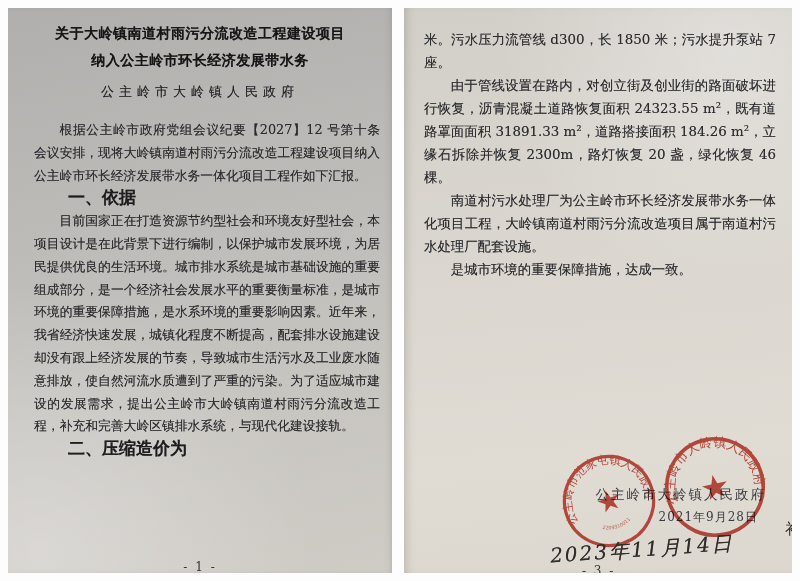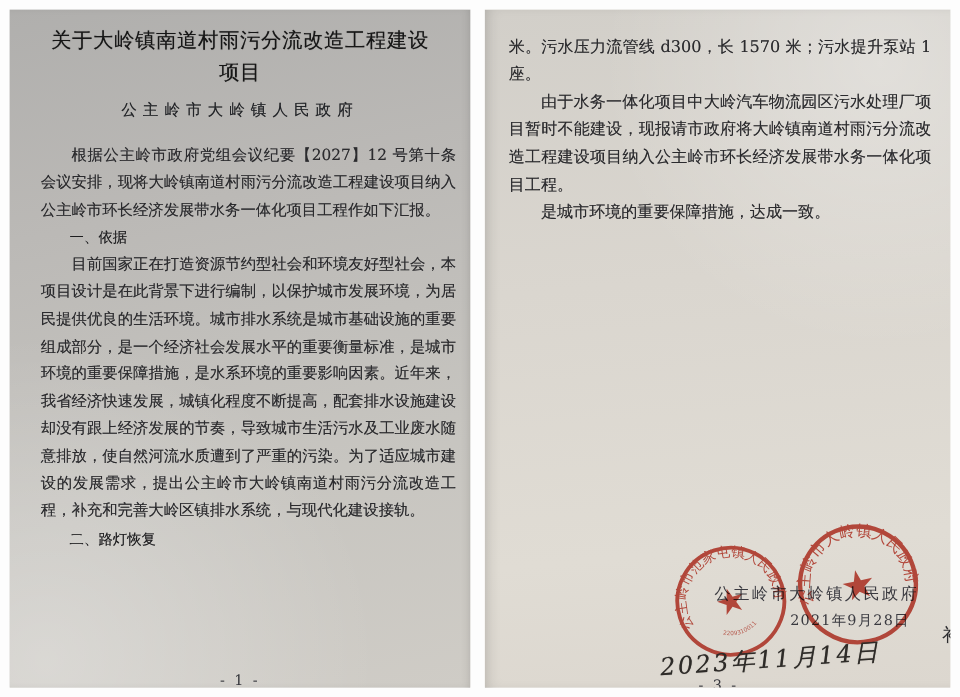--- a/index.html
+++ b/index.html
@@ -10,31 +10,31 @@
     background:
       radial-gradient(120% 80% at 8% 96%, rgba(255,255,255,.28), rgba(255,255,255,0) 60%),
       linear-gradient(168deg,#b0afad 0%,#bbb9b6 30%,#c7c5c0 68%,#cfccc6 100%);
     box-shadow: inset -4px 0 10px -6px rgba(0,0,0,.25);}
   .page-right{left:404px;width:388px;
     background:
       radial-gradient(100% 70% at 85% 8%, rgba(255,255,255,.30), rgba(255,255,255,0) 60%),
       linear-gradient(175deg,#d2cfc9 0%,#dad6cf 40%,#e0dcd4 78%,#dcd7cf 100%);
     box-shadow: inset 7px 0 12px -7px rgba(0,0,0,.22);}
   .title{margin-top:12px;padding:0 30px;text-align:center;
-         font-family:"Liberation Sans","DejaVu Sans",sans-serif;font-weight:400;
-         font-size:17px;line-height:27px;letter-spacing:.5px;color:#161616;
+         font-family:"Liberation Sans","DejaVu Sans",sans-serif;font-weight:700;
+         font-size:14px;line-height:27px;letter-spacing:.5px;color:#161616;
          text-shadow:0 0 .6px rgba(20,20,20,.55);}
   .author{margin-top:9px;text-align:center;font-size:13px;letter-spacing:5px;color:#222428;
           text-shadow:0 0 .5px rgba(30,30,30,.5);}
   .body1{margin:18px 12px 0 26px;font-size:12.8px;line-height:22.8px;text-align:justify;
          text-shadow:0 0 .5px rgba(40,40,44,.55);}
   .body1 p,.body2 p{margin:0;}
   .indent{text-indent:2em;}
-  .h{font-family:"Liberation Sans","DejaVu Sans",sans-serif;font-weight:400;
-     font-size:12px;text-indent:2em;color:#1d1d1f;}
+  .h{font-family:"Liberation Sans","DejaVu Sans",sans-serif;font-weight:700;
+     font-size:17px;text-indent:2em;color:#1d1d1f;}
   .body2{margin:20px 16px 0 20px;font-size:13.4px;line-height:23px;text-align:justify;
          text-shadow:0 0 .5px rgba(40,40,44,.5);}
   .pagenum{position:absolute;font-size:12px;letter-spacing:2px;color:#33343a;}
   .pn1{left:0;right:0;top:552px;text-align:center;}
   .pn3{left:178px;top:556px;}
   .sig-org{position:absolute;right:26px;top:478px;font-size:13.5px;letter-spacing:2px;color:#3a3a40;}
   .sig-date{position:absolute;right:34px;top:501px;font-size:12px;letter-spacing:1px;color:#3a3a40;}
   .stamp{position:absolute;mix-blend-mode:multiply;opacity:.88;}
   .stamp-a{left:156px;top:444px;width:98px;height:98px;transform:rotate(-18deg);}
   .stamp-b{left:258px;top:426px;width:106px;height:106px;transform:rotate(-12deg);}
@@ -45,35 +45,37 @@
   .edge-frag{position:absolute;right:-8px;top:512px;font-size:15px;color:#2b2b2e;}
 </style>
 </head>
 <body>
 
 <div class="photo">
 
   <div class="page page-left">
     <div class="title">
       <div>关于大岭镇南道村雨污分流改造工程建设项目</div>
+      <div>纳入公主岭市环长经济发展带水务</div>
     </div>
     <div class="author">公主岭市大岭镇人民政府</div>
     <div class="body1">
       <p class="indent">根据公主岭市政府党组会议纪要【2027】12 号第十条会议安排，现将大岭镇南道村雨污分流改造工程建设项目纳入公主岭市环长经济发展带水务一体化项目工程作如下汇报。</p>
       <p class="h">一、依据</p>
       <p class="indent">目前国家正在打造资源节约型社会和环境友好型社会，本项目设计是在此背景下进行编制，以保护城市发展环境，为居民提供优良的生活环境。城市排水系统是城市基础设施的重要组成部分，是一个经济社会发展水平的重要衡量标准，是城市环境的重要保障措施，是水系环境的重要影响因素。近年来，我省经济快速发展，城镇化程度不断提高，配套排水设施建设却没有跟上经济发展的节奏，导致城市生活污水及工业废水随意排放，使自然河流水质遭到了严重的污染。为了适应城市建设的发展需求，提出公主岭市大岭镇南道村雨污分流改造工程，补充和完善大岭区镇排水系统，与现代化建设接轨。</p>
-      <p class="h">二、路灯恢复</p>
+      <p class="h">二、压缩造价为</p>
     </div>
     <div class="pagenum pn1">- 1 -</div>
   </div>
 
   <div class="page page-right">
     <div class="body2">
-      <p>米。污水压力流管线 d300，长 1570 米；污水提升泵站 1 座。</p>
-      <p class="indent">由于水务一体化项目中大岭汽车物流园区污水处理厂项目暂时不能建设，现报请市政府将大岭镇南道村雨污分流改造工程建设项目纳入公主岭市环长经济发展带水务一体化项目工程。</p>
+      <p>米。污水压力流管线 d300，长 1850 米；污水提升泵站 7 座。</p>
+      <p class="indent">由于管线设置在路内，对创立街及创业街的路面破坏进行恢复，沥青混凝土道路恢复面积 24323.55 m²，既有道路罩面面积 31891.33 m²，道路搭接面积 184.26 m²，立缘石拆除并恢复 2300m，路灯恢复 20 盏，绿化恢复 46 棵。</p>
+      <p class="indent">南道村污水处理厂为公主岭市环长经济发展带水务一体化项目工程，大岭镇南道村雨污分流改造项目属于南道村污水处理厂配套设施。</p>
       <p class="indent">是城市环境的重要保障措施，达成一致。</p>
     </div>
 
     <div class="sig-org">公主岭市大岭镇人民政府</div>
     <div class="sig-date">2021年9月28日</div>
 
     <svg class="stamp stamp-a" viewBox="0 0 110 110">
       <defs>
         <path id="arcA" d="M 25.3,84.7 A 42,42 0 1 1 84.7,84.7"></path>
         <path id="serA" d="M 25.8,68 A 32,32 0 0 0 84.2,68"></path>

